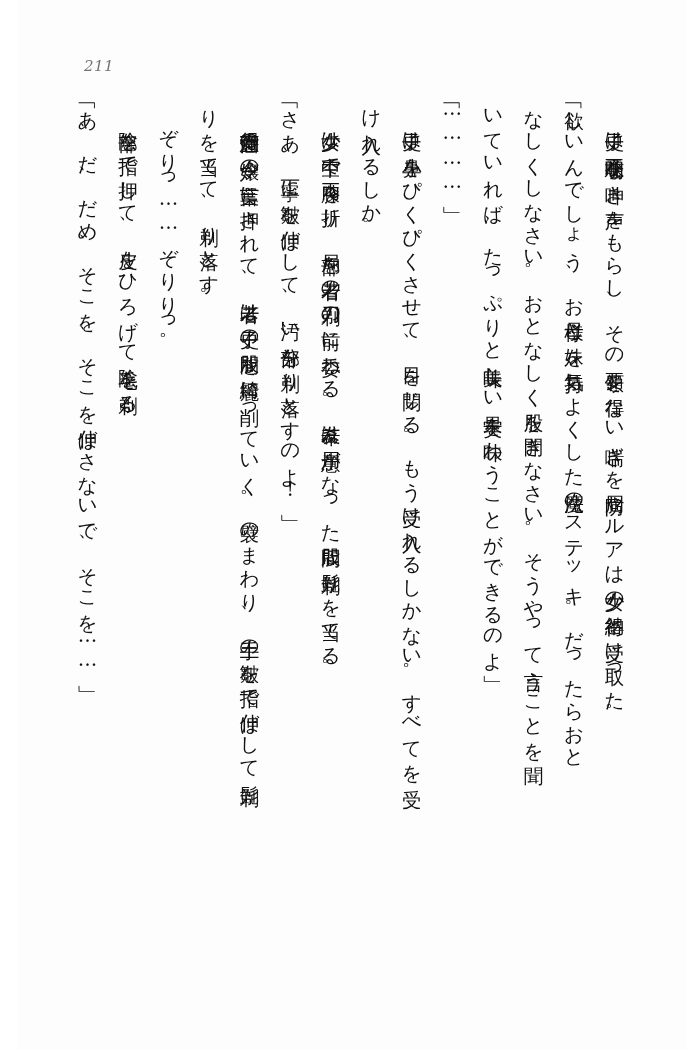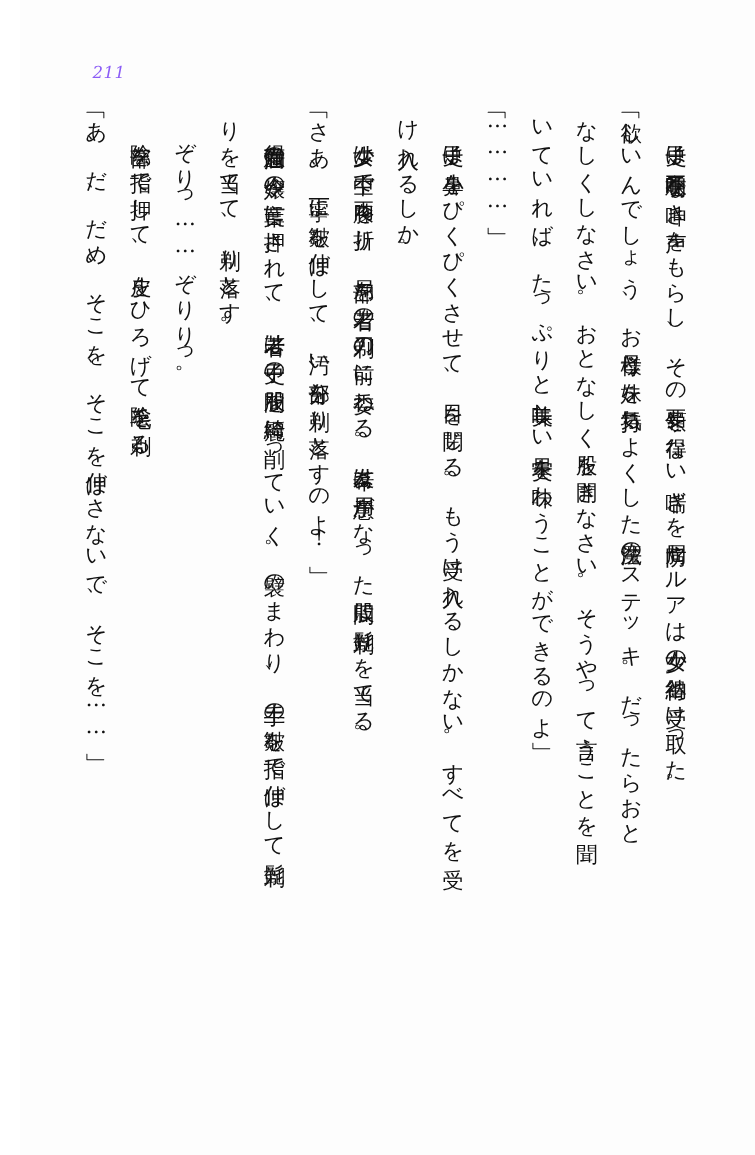--- a/index.html
+++ b/index.html
@@ -22,21 +22,21 @@
   }
 
   
   #page-number {
     position: absolute;
     left: 84px;
     top: 57px;
     font-family: "DejaVu Serif", "Liberation Serif", serif;
     font-style: italic;
     font-size: 15px;
-    color: #8b5cf6;
+    color: #737373;
     letter-spacing: 0.5px;
   }
 
   
   #text-block {
     position: absolute;
     right: 52px;
     top: 96px;
     width: 560px;
     height: 680px;

